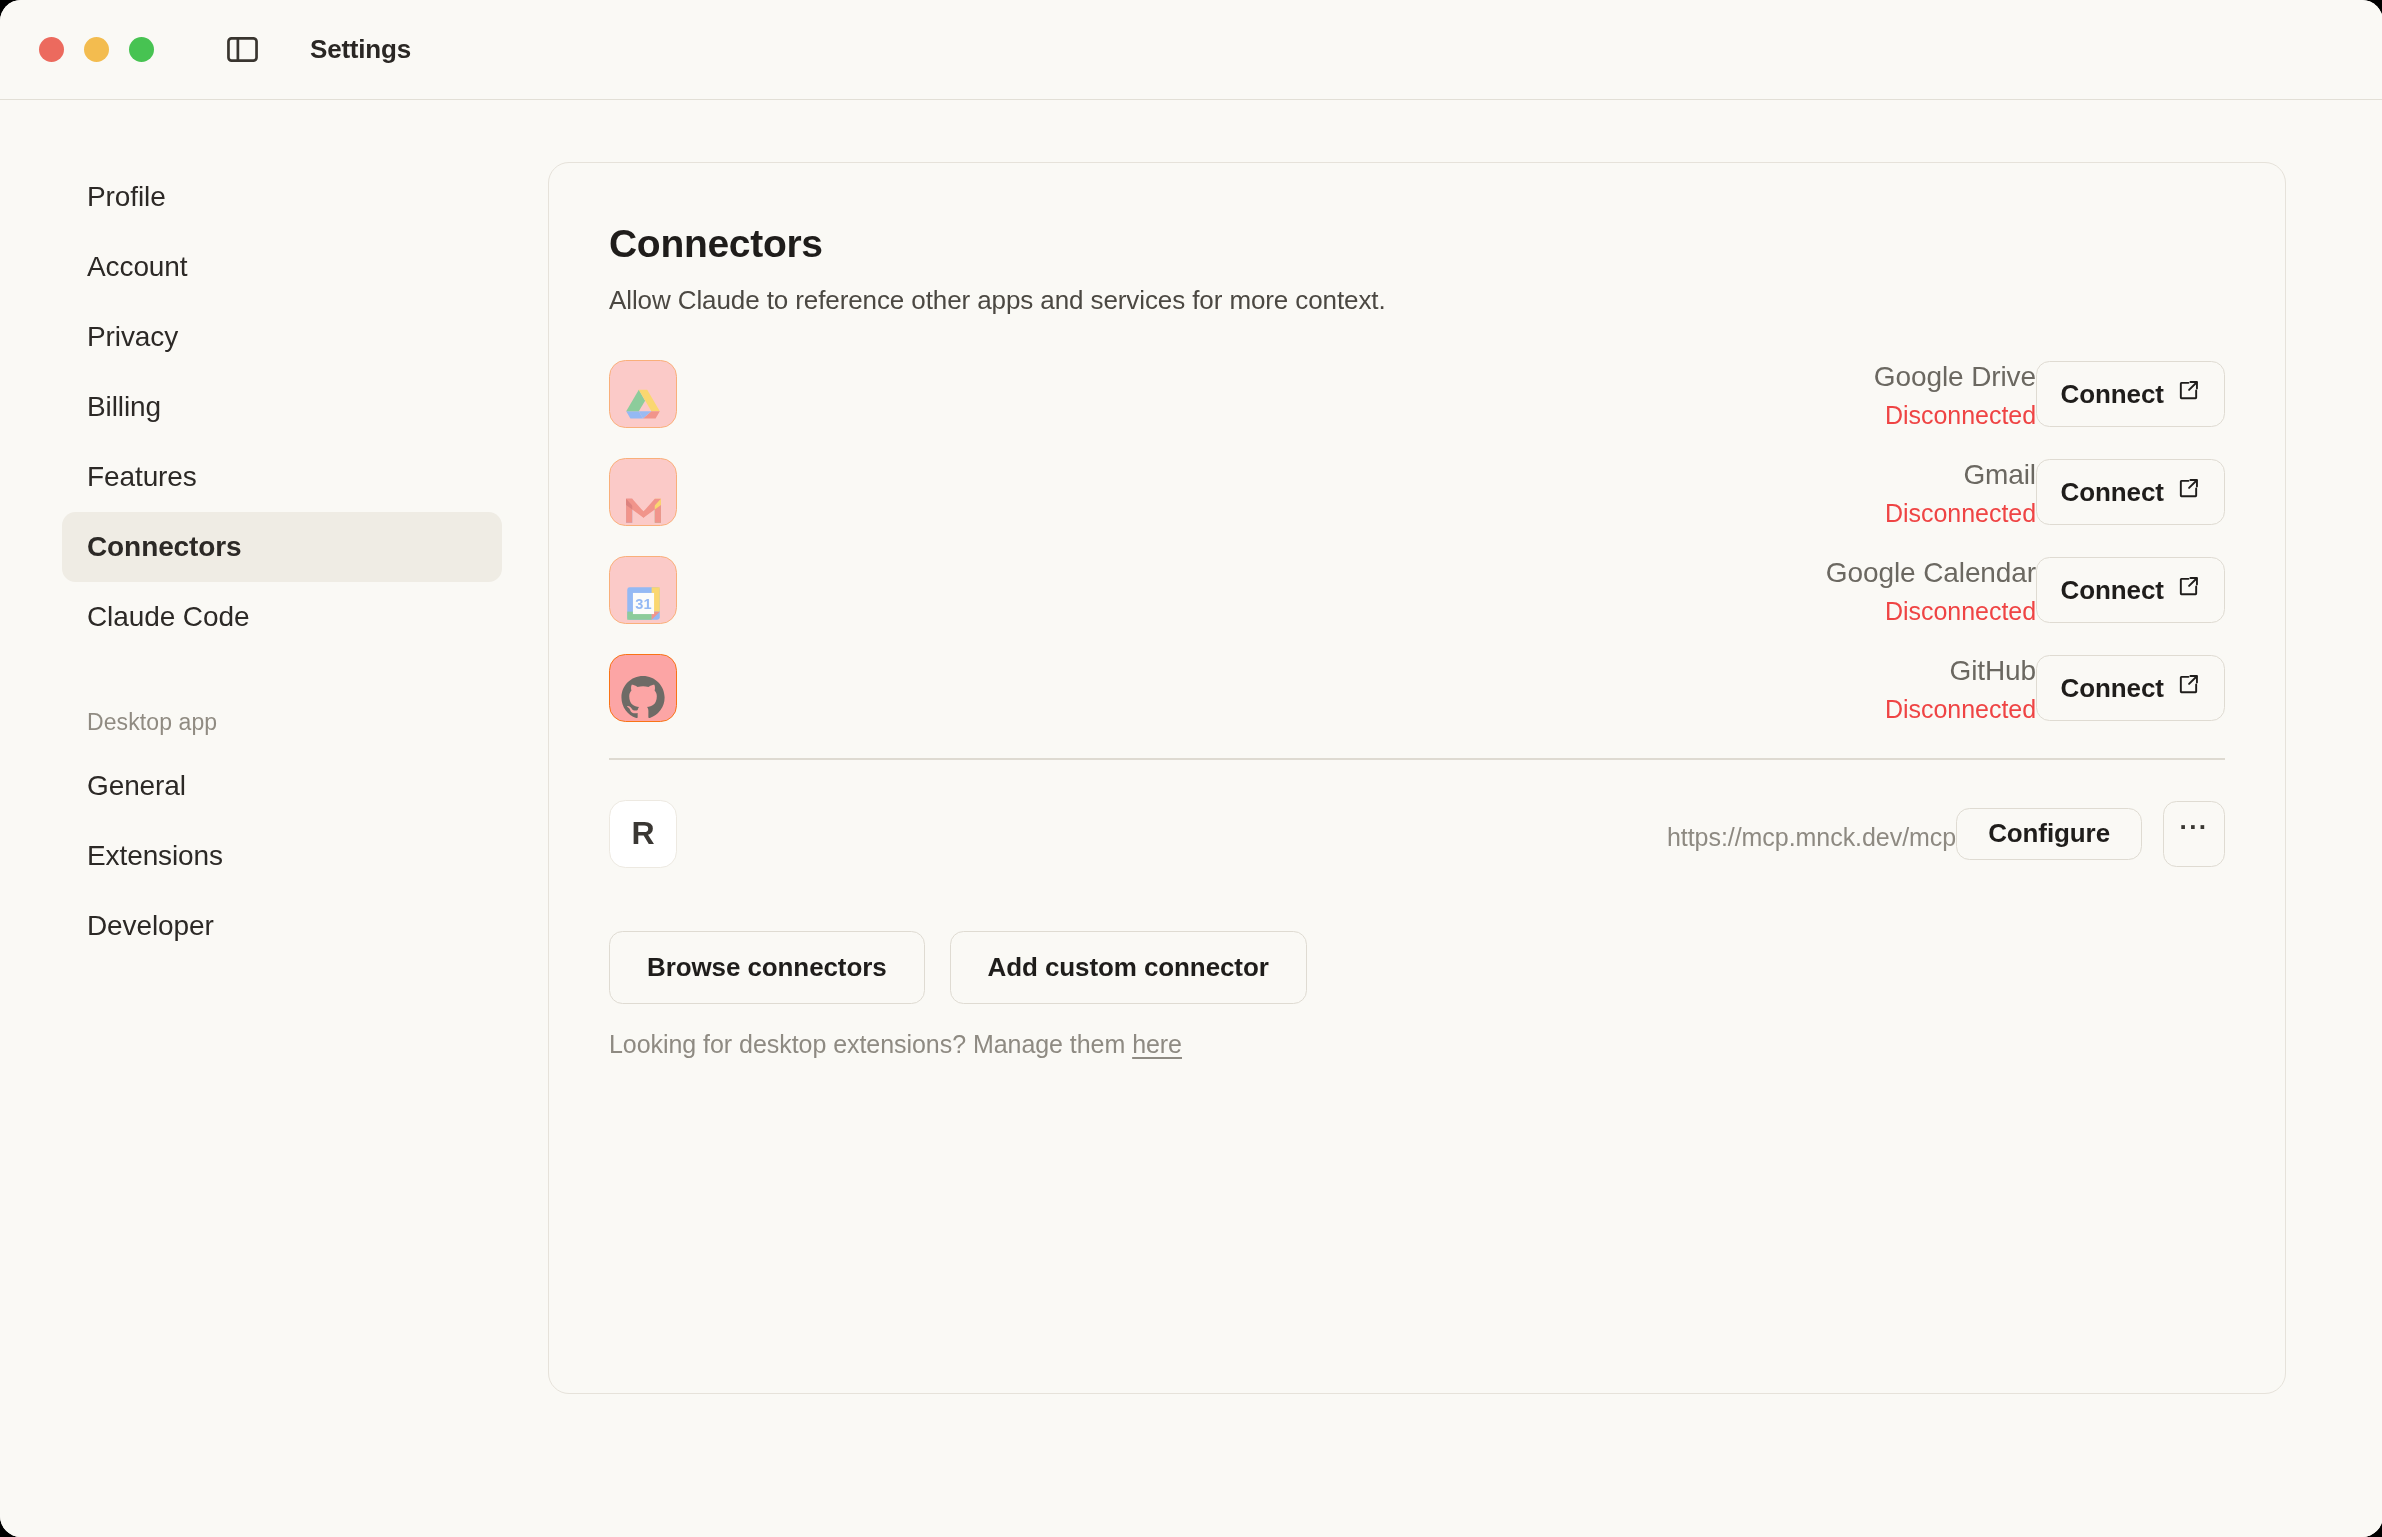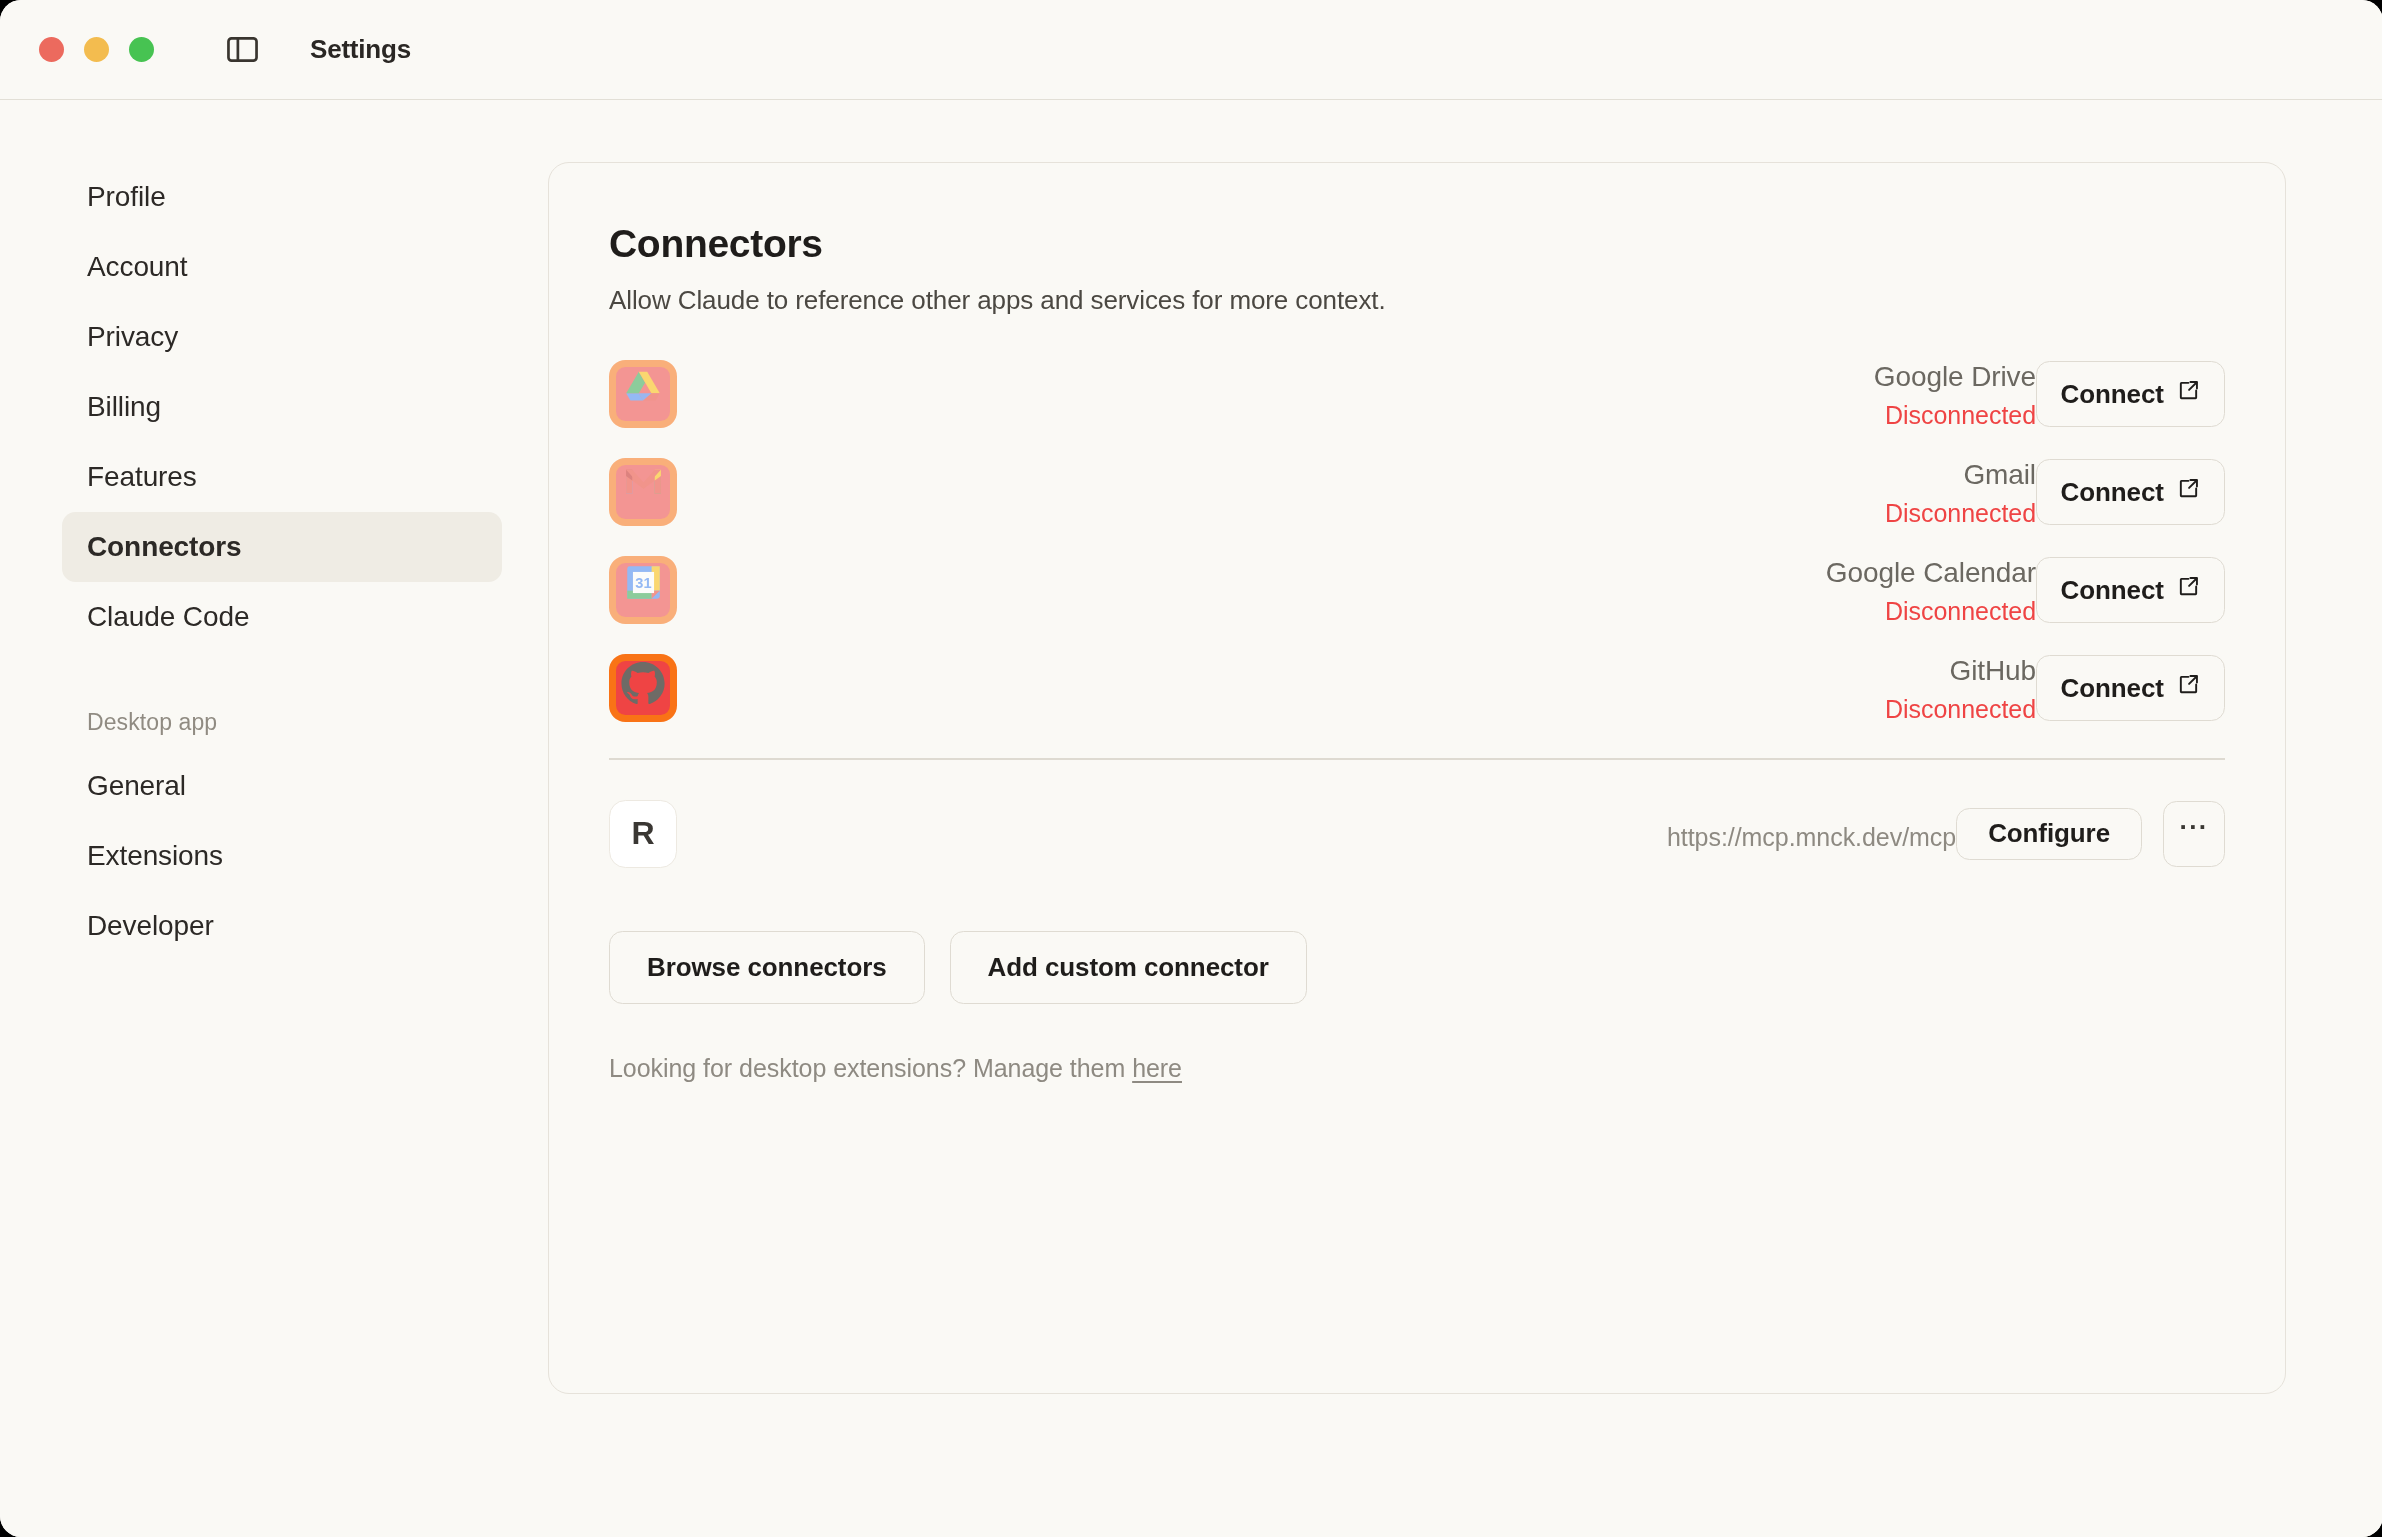--- a/index.html
+++ b/index.html
@@ -130,24 +130,24 @@
 
   .row {
     display: flex;
     align-items: center;
     height: 98px;
   }
   .row-icon {
     width: 68px; height: 68px;
     flex: 0 0 68px;
     border-radius: 16.4px;
-    background: #ef4444;
-    border: 7px solid #f97316;
-    display: flex;
-    align-items: flex-start;
+    background: #fca5a5;
+    border: 1px solid #f97316;
+    display: flex;
+    align-items: flex-end;
     justify-content: center;
     overflow: hidden;
   }
   .row-icon.dim { opacity: 0.55; }
   .row-text {
     margin-left: 41px;
     flex: 1;
     min-width: 0;
     text-align: right;
   }
@@ -255,21 +255,21 @@
     margin-top: 44px;
     display: flex;
     gap: 25px;
   }
   .btn-wide {
     height: 73px;
     padding: 0 37px;
   }
 
   .footnote {
-    margin-top: 50px;
+    margin-top: 26px;
     font-size: 25px;
     color: #8E8A82;
     letter-spacing: -0.05px;
   }
   .footnote a {
     color: #8E8A82;
     text-decoration: underline;
     text-underline-offset: 3.9px;
   }
 </style>

